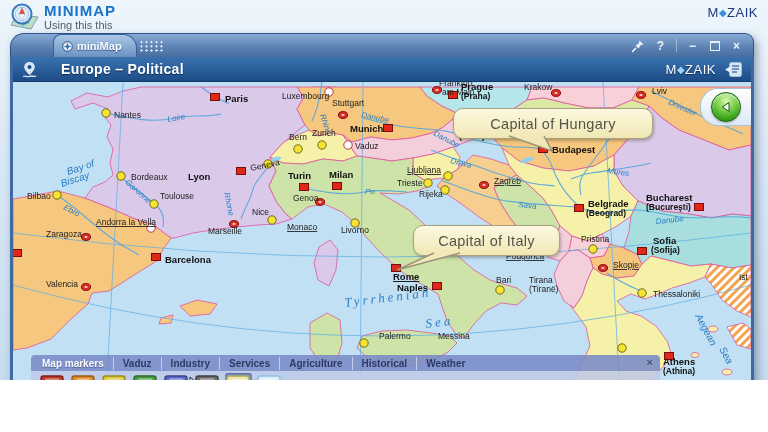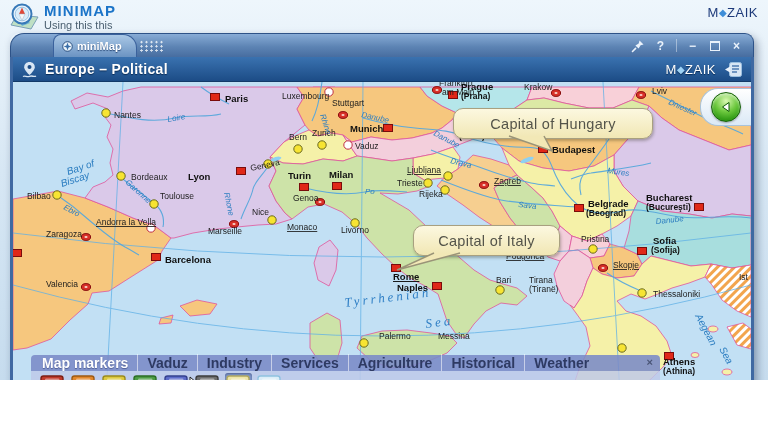--- a/index.html
+++ b/index.html
@@ -32,21 +32,21 @@
     background-image:radial-gradient(rgba(255,255,255,.9) 1.1px,transparent 1.3px);background-size:5px 4.2px;}
   .winbtns{position:absolute;right:10px;top:0;height:23px;display:flex;align-items:center;gap:9px;color:#eaf2fb;}
   .winbtn{display:flex;align-items:center;justify-content:center;min-width:13px;height:15px;font-size:12px;font-weight:700;cursor:default;}
   .winsep{width:1px;height:13px;background:rgba(255,255,255,.4);}
   .maxbox{width:8px;height:7px;border:1.5px solid #eaf2fb;border-top-width:2.5px;}
 
   .winbody{border:3px solid #3f69a2;border-top:none;border-radius:0 0 6px 6px;background:#c2e0f4;}
 
   
   .maphead{height:24px;background:linear-gradient(180deg,#3a72b0,#1c4c86);display:flex;align-items:center;padding:0 8px;gap:7px;border-bottom:1px solid #123a68;}
-  .maphead h1{margin:0;font-size:14px;font-weight:700;color:#fff;letter-spacing:.3px;text-shadow:0 1px 1px #0a2c55;flex:0 0 auto;}
+  .maphead h1{margin:16px;font-size:14px;font-weight:700;color:#fff;letter-spacing:.3px;text-shadow:0 1px 1px #0a2c55;flex:0 0 auto;}
   .maphead .spacer{flex:1;}
   .maphead .right{display:flex;align-items:center;gap:8px;}
 
   
   .map{position:relative;width:738px;height:312px;overflow:hidden;background:#c2e0f4;}
   .map svg.base{position:absolute;left:0;top:0;}
   .ml-cb{font:700 9.5px "Liberation Sans",sans-serif;fill:#101010;}
   .ml-cb2{font:700 8.5px "Liberation Sans",sans-serif;fill:#101010;}
   .ml-c{font:8.5px "Liberation Sans",sans-serif;fill:#1c1c1c;}
   .ml-w{font:italic 8px "Liberation Sans",sans-serif;fill:#2b7dc0;}
@@ -61,21 +61,21 @@
   .callout{position:absolute;height:29px;background:linear-gradient(180deg,#fcf8e0,#f1e7b4);border:1.5px solid #a8a080;border-radius:10px;
     box-shadow:1px 2px 3px rgba(40,40,20,.3);display:flex;align-items:center;justify-content:center;
     font-size:14.5px;color:#54544a;letter-spacing:.3px;}
   .callout svg{position:absolute;overflow:visible;}
   .co-hu{left:440px;top:26px;width:198px;}
   .co-it{left:400px;top:143px;width:145px;justify-content:center;}
 
   
   .marker-panel{position:absolute;left:18px;top:273px;width:629px;height:40px;border-radius:4px 4px 0 0;overflow:visible;}
   .ptabs{height:16px;background:rgba(122,138,199,.88);border-radius:4px 4px 0 0;display:flex;align-items:center;padding:0 2px;position:relative;}
-  .ptab{font-size:14px;font-weight:700;color:#2e3a63;padding:1px 9px;white-space:nowrap;}
+  .ptab{font-size:10px;font-weight:700;color:#2e3a63;padding:1px 9px;white-space:nowrap;}
   .ptab+.ptab{border-left:1px solid rgba(255,255,255,.55);}
   .ptab.active{color:#ffffff;text-shadow:0 1px 1px rgba(30,40,90,.5);}
   .pclose{position:absolute;right:7px;top:1px;font-size:11px;font-weight:700;color:#4a5576;cursor:default;}
   .picons{height:24px;background:rgba(190,201,233,.85);display:flex;align-items:center;padding:0 0 0 8px;gap:4px;position:relative;}
   .mkwrap{display:flex;align-items:center;justify-content:center;padding:1px;border-radius:3px;}
   .mkwrap.sel{background:#7d95c8;box-shadow:inset 0 1px 2px rgba(20,30,80,.4);}
   .cursor-icon{position:absolute;left:158px;top:5px;}
 
   
   .toolbar{height:33px;background:linear-gradient(180deg,#3f7ab6,#1b5190 60%,#134477);border-top:1px solid #6f9cc9;

